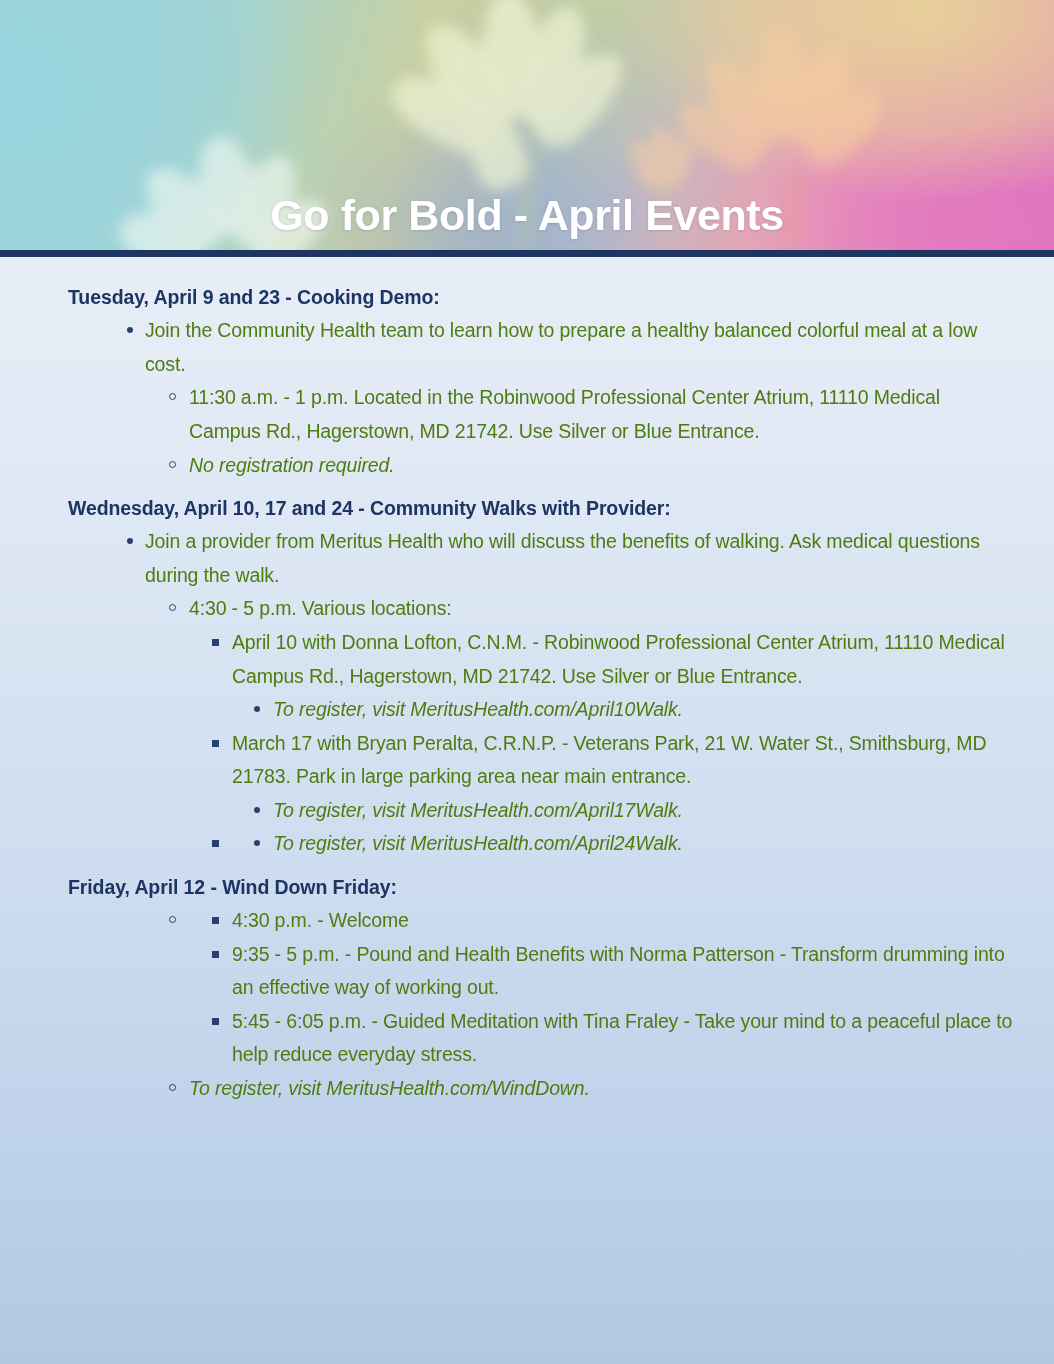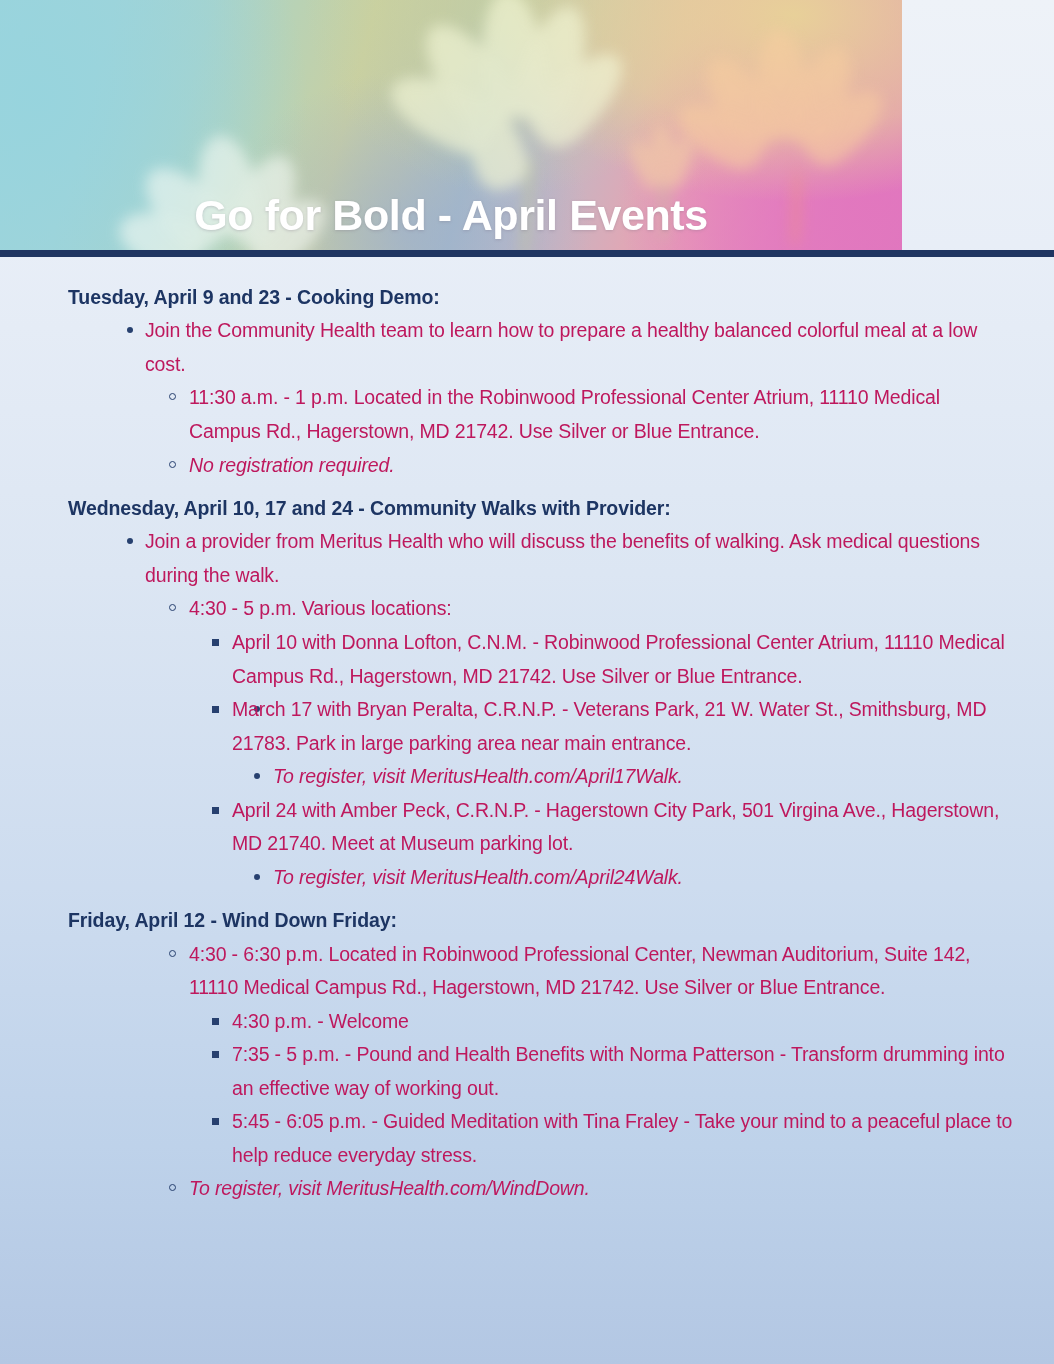--- a/index.html
+++ b/index.html
@@ -11,21 +11,21 @@
     height: 1364px;
     font-family: "Liberation Sans", sans-serif;
     background: linear-gradient(to bottom, #eef2f8 0%, #e8eef7 18%, #dce6f3 42%, #cddcef 65%, #bed2ea 84%, #b3c7e3 100%);
     overflow: hidden;
     position: relative;
   }
 
   
   .banner {
     position: relative;
-    width: 902px;
+    width: 1054px;
     height: 250px;
     overflow: hidden;
     background:
       linear-gradient(105deg,
         #9ed4dc 0%,
         #a2d4d8 12%,
         #a9d3cb 22%,
         #b9d2b4 31%,
         #c8cfa3 39%,
         #bdc6ae 46%,
@@ -117,21 +117,21 @@
   .evt-block { margin-bottom: 14px; }
   .evt-block:last-child { margin-bottom: 8px; }
 
   ul.lvl {
     list-style: none;
     margin: 0;
     padding: 0;
   }
   li.item {
     position: relative;
-    color: #be185d;
+    color: #4d7c0f;
     font-size: 19.5px;
     line-height: 1.72;
     letter-spacing: -0.15px;
     margin: 0;
   }
   li.item > .bullet {
     position: absolute;
     display: block;
   }
 
@@ -249,54 +249,53 @@
       <li class="item l2">
         <span class="bullet"></span>
         <span>4:30 - 5 p.m. Various locations:</span>
       </li>
       <li class="item l3">
         <span class="bullet"></span>
         <span>April 10 with Donna Lofton, C.N.M. - Robinwood Professional Center Atrium, 11110 Medical Campus Rd., Hagerstown, MD 21742. Use Silver or Blue Entrance.</span>
       </li>
       <li class="item l4">
         <span class="bullet"></span>
+        <span class="italic-bold">To register, visit MeritusHealth.com/April10Walk.</span>
       </li>
       <li class="item l3">
         <span class="bullet"></span>
         <span>March 17 with Bryan Peralta, C.R.N.P. - Veterans Park, 21 W. Water St., Smithsburg, MD 21783. Park in large parking area near main entrance.</span>
       </li>
       <li class="item l4">
         <span class="bullet"></span>
         <span class="italic-bold">To register, visit MeritusHealth.com/April17Walk.</span>
       </li>
       <li class="item l3">
         <span class="bullet"></span>
-        <span>April 24 with Amber Peck, C.R.N.P. - Hagerstown City Park, 501 Virgina Ave., Hagerstown, MD 21740. Meet at Museum parking lot.</span>
       </li>
       <li class="item l4">
         <span class="bullet"></span>
         <span class="italic-bold">To register, visit MeritusHealth.com/April24Walk.</span>
       </li>
     </ul>
   </div>
 
   <div class="evt-block">
     <div class="evt-heading">Friday, April 12 - Wind Down Friday:</div>
     <ul class="lvl">
       <li class="item l2">
         <span class="bullet"></span>
-        <span>4:30 - 6:30 p.m. Located in Robinwood Professional Center, Newman Auditorium, Suite 142, 11110 Medical Campus Rd., Hagerstown, MD 21742. Use Silver or Blue Entrance.</span>
       </li>
       <li class="item l3">
         <span class="bullet"></span>
         <span>4:30 p.m. - Welcome</span>
       </li>
       <li class="item l3">
         <span class="bullet"></span>
-        <span>7:35 - 5 p.m. - Pound and Health Benefits with Norma Patterson - Transform drumming into an effective way of working out.</span>
+        <span>9:35 - 5 p.m. - Pound and Health Benefits with Norma Patterson - Transform drumming into an effective way of working out.</span>
       </li>
       <li class="item l3">
         <span class="bullet"></span>
       </li>
       <li class="item l3">
         <span class="bullet"></span>
         <span>5:45 - 6:05 p.m. - Guided Meditation with Tina Fraley - Take your mind to a peaceful place to help reduce everyday stress.</span>
       </li>
       <li class="item l2">
         <span class="bullet"></span>

